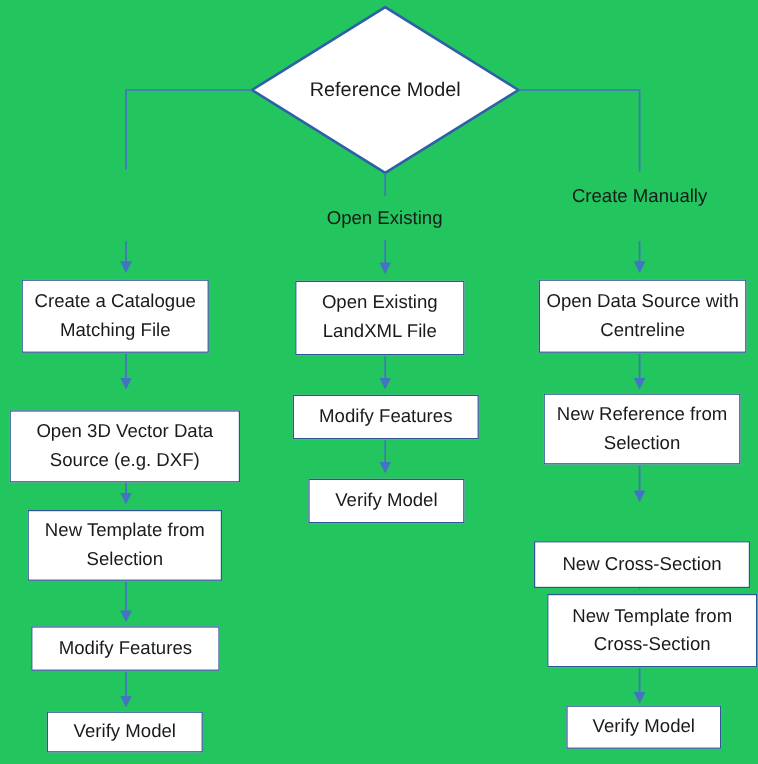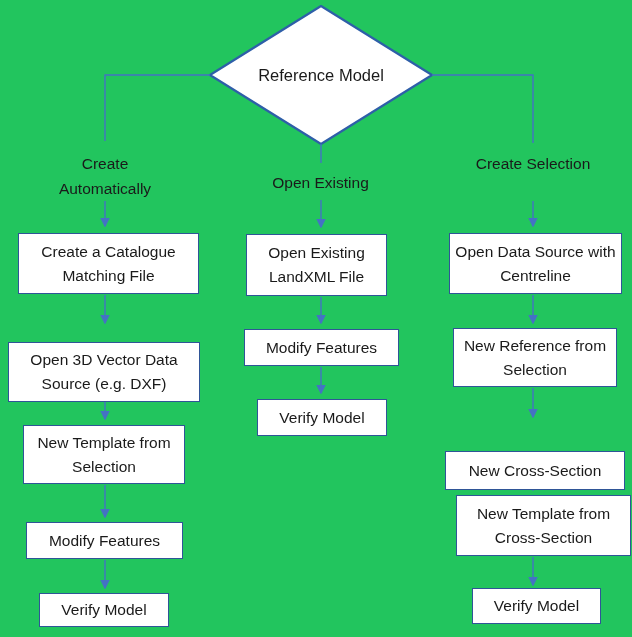--- a/index.html
+++ b/index.html
@@ -27,21 +27,21 @@
     text-align:center;
     font-size:15.5px;line-height:25px;
   }
   .decision-label{
     position:absolute;
     left:221px;top:64px;width:200px;
     text-align:center;
     font-size:16.5px;line-height:22px;
   }
   
-  .b-l1{left:18px; top:233px; width:181px; height:61px;}
+  .b-l1{left:18px; top:233px; width:156px; height:61px;}
   .b-l2{left:8px;  top:342px; width:192px; height:60px;}
   .b-l3{left:23px; top:425px; width:162px; height:59px;}
   .b-l4{left:26px; top:522px; width:157px; height:37px;}
   .b-l5{left:39px; top:593px; width:130px; height:34px;}
   
   .b-m1{left:246px; top:234px; width:141px; height:62px;}
   .b-m2{left:244px; top:329px; width:155px; height:37px;}
   .b-m3{left:257px; top:399px; width:130px; height:37px;}
   
   .b-r1{left:449px; top:233px; width:173px; height:61px;}
@@ -83,23 +83,22 @@
 
     <line x1="533" y1="201" x2="533" y2="226" stroke="#4472c4" stroke-width="1.4" marker-end="url(#arrow)"></line>
     <line x1="533" y1="295" x2="533" y2="323" stroke="#4472c4" stroke-width="1.4" marker-end="url(#arrow)"></line>
     <line x1="533" y1="388" x2="533" y2="417" stroke="#4472c4" stroke-width="1.4" marker-end="url(#arrow)"></line>
     <line x1="533" y1="462" x2="533" y2="490" stroke="#4472c4" stroke-width="1.4" marker-end="url(#arrow)"></line>
     <line x1="533" y1="557" x2="533" y2="585" stroke="#4472c4" stroke-width="1.4" marker-end="url(#arrow)"></line>
   </svg>
 
   <div class="decision-label">Reference Model</div>
 
-  <div class="branch-label lbl-left">Create Automatically</div>
   <div class="branch-label lbl-mid">Open Existing</div>
-  <div class="branch-label lbl-right">Create Selection</div>
+  <div class="branch-label lbl-right">Create Manually</div>
 
   <div class="flow-box b-l1">Create a Catalogue Matching File</div>
   <div class="flow-box b-l2">Open 3D Vector Data Source (e.g. DXF)</div>
   <div class="flow-box b-l3">New Template from Selection</div>
   <div class="flow-box b-l4">Modify Features</div>
   <div class="flow-box b-l5">Verify Model</div>
 
   <div class="flow-box b-m1">Open Existing LandXML File</div>
   <div class="flow-box b-m2">Modify Features</div>
   <div class="flow-box b-m3">Verify Model</div>

